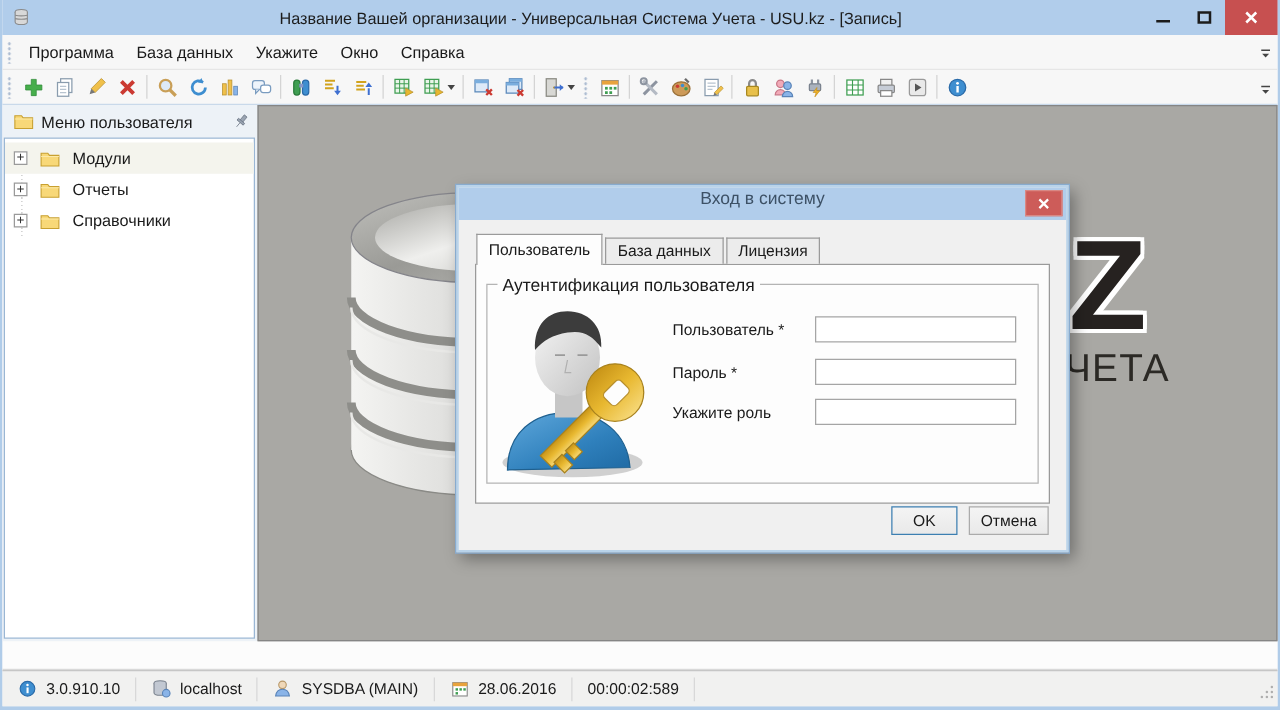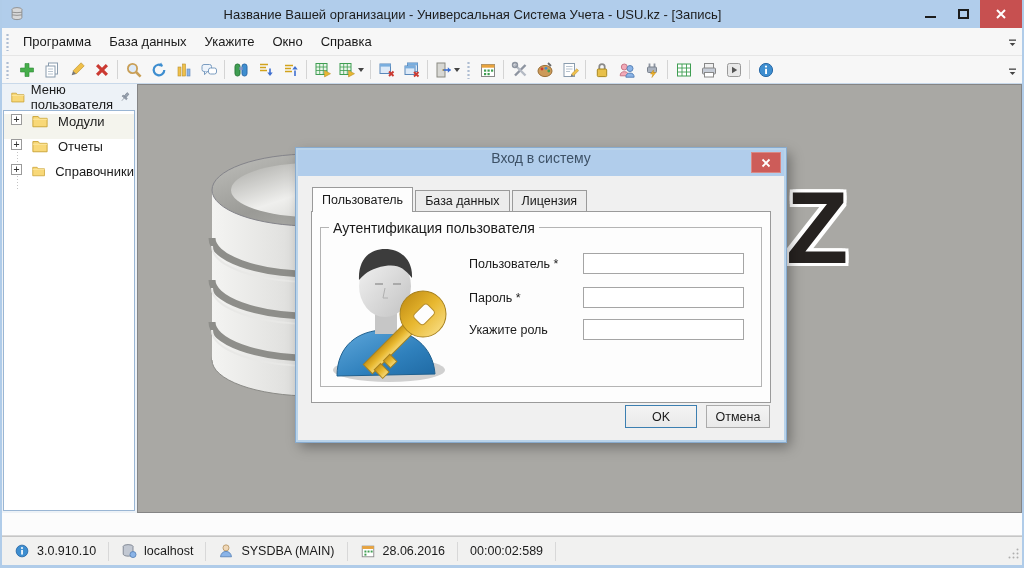--- a/index.html
+++ b/index.html
@@ -34,27 +34,27 @@
     border-bottom:1px solid #c9d9ea; position:relative; flex:0 0 auto; }
   .tbtn { width:25px; height:24px; display:flex; align-items:center; justify-content:center; }
   .tbtn.wide { width:32px; }
   .tsep { width:1px; height:19px; background:#d4d4d4; margin:0 3px; }
   .caret { width:0; height:0; border-left:3px solid transparent; border-right:3px solid transparent;
     border-top:4px solid #444; margin-left:2px; }
 
   
   .appbody { flex:1 1 auto; display:flex; background:#edf2f7; min-height:0; }
 
-  .sidebar { width:135px; flex:0 0 auto; display:flex; flex-direction:column; background:#edf2f7; padding:0 2px 2px 1px; }
+  .sidebar { width:204px; flex:0 0 auto; display:flex; flex-direction:column; background:#edf2f7; padding:0 2px 2px 1px; }
   .sidebar-header { height:26px; display:flex; align-items:center; gap:6px; padding:0 4px 0 8px; }
   .sidebar-header .lbl { flex:1; }
   .tree { flex:1; background:#ffffff; border:1px solid #9ab6d4; padding-top:3px; position:relative;
     background-image:repeating-linear-gradient(to bottom,#c4c4c4 0 1px,transparent 1px 3px);
     background-size:1px 66px; background-repeat:no-repeat; background-position:13px 14px; }
-  .tree-item { height:25px; display:flex; align-items:flex-start; gap:10px; padding-left:7px; }
+  .tree-item { height:25px; display:flex; align-items:center; gap:10px; padding-left:7px; }
   .tree-item.selected { background:#f4f4ed; }
   .expander { width:11px; height:11px; border:1px solid #9a9a9a; background:#fff; flex:0 0 auto;
     display:flex; align-items:center; justify-content:center; }
   .expander::before { content:"+"; font:10px/9px "DejaVu Sans Mono",monospace; color:#333; }
 
   .main { flex:1; background:#a9a8a4; border:1px solid #858585; position:relative; overflow:hidden; }
 
   
   .db-art { position:absolute; left:67px; top:63px; }
   .wm-z { position:absolute; left:648px; top:92px; font-size:102px; font-weight:bold; color:#262220; line-height:1;
@@ -77,21 +77,21 @@
   .tab-page { position:relative; z-index:1; background:#fdfdfd; border:1px solid #9a9a9a; height:192px; }
   .groupbox { position:relative; margin:15px 8px 0 8px; height:160px; border:1px solid #b4b4b4; }
   .groupbox-legend { position:absolute; top:-8px; left:8px; background:#fdfdfd; padding:0 4px; font-size:14px; }
   .person-art { position:absolute; left:6px; top:12px; }
   .f-label { position:absolute; left:148px; font-size:12.5px; white-space:nowrap; }
   .f-input { position:absolute; left:262px; width:161px; height:21px; border:1px solid #a5a5a5; background:#fff;
     font:12px "Liberation Sans",sans-serif; padding:0 4px; outline:none; }
   .dlg-buttons { position:absolute; right:14px; bottom:12px; display:flex; gap:9px; }
   .btn { height:23px; font-size:12.5px; color:#1a1a1a; background:linear-gradient(#f4f4f4,#e9e9e9);
     border:1px solid #ababab; display:flex; align-items:center; justify-content:center; }
-  .btn-ok { width:72px; border:1px solid #3c7fb1;margin-left:36px; }
+  .btn-ok { width:53px; border:1px solid #3c7fb1;margin-left:36px; }
   .btn-cancel { width:64px; }
 
   
   .strip { height:23px; background:#fcfcfc; border-bottom:1px solid #d9d9d9; flex:0 0 auto; }
   .statusbar { height:29px; background:#f1f1f0; border-top:1px solid #c6c6c6; display:flex; align-items:center;
     font-size:12.5px; position:relative; flex:0 0 auto; }
   .sb-item { display:flex; align-items:center; gap:7px; padding:0 12px; }
   .sb-sep { width:1px; height:19px; background:#d8d8d8; }
   .resize-grip { position:absolute; right:3px; bottom:3px; }
 </style>
@@ -439,20 +439,21 @@
         <path d="M7 98a99 36 0 0 0 198 0" fill="none" stroke="#e8e8e6" stroke-width="2"></path>
         <path d="M7 132a99 36 0 0 0 198 0" fill="none" stroke="#8e8e8a" stroke-width="7"></path>
         <path d="M7 140a99 36 0 0 0 198 0" fill="none" stroke="#e8e8e6" stroke-width="2"></path>
         <path d="M7 174a99 36 0 0 0 198 0" fill="none" stroke="#8e8e8a" stroke-width="7"></path>
         <path d="M7 182a99 36 0 0 0 198 0" fill="none" stroke="#e8e8e6" stroke-width="2"></path>
         <ellipse cx="106" cy="42" rx="99" ry="36" fill="url(#gtop)" stroke="#84848a"></ellipse>
         <ellipse cx="106" cy="42" rx="80" ry="27" fill="url(#gface)"></ellipse>
       </svg>
 
       <div class="wm-z">Z</div>
+      <div class="wm-cheta">ЧЕТА</div>
 
       <div class="dialog">
         <div class="dlg-title">
           <span class="dlg-title-text">Вход в систему</span>
           <span class="dlg-close">
             <svg width="10" height="10" viewBox="0 0 10 10">
               <path d="M1.5 1.5l7 7M8.5 1.5l-7 7" stroke="#fff" stroke-width="1.8"></path>
             </svg>
           </span>
         </div>

